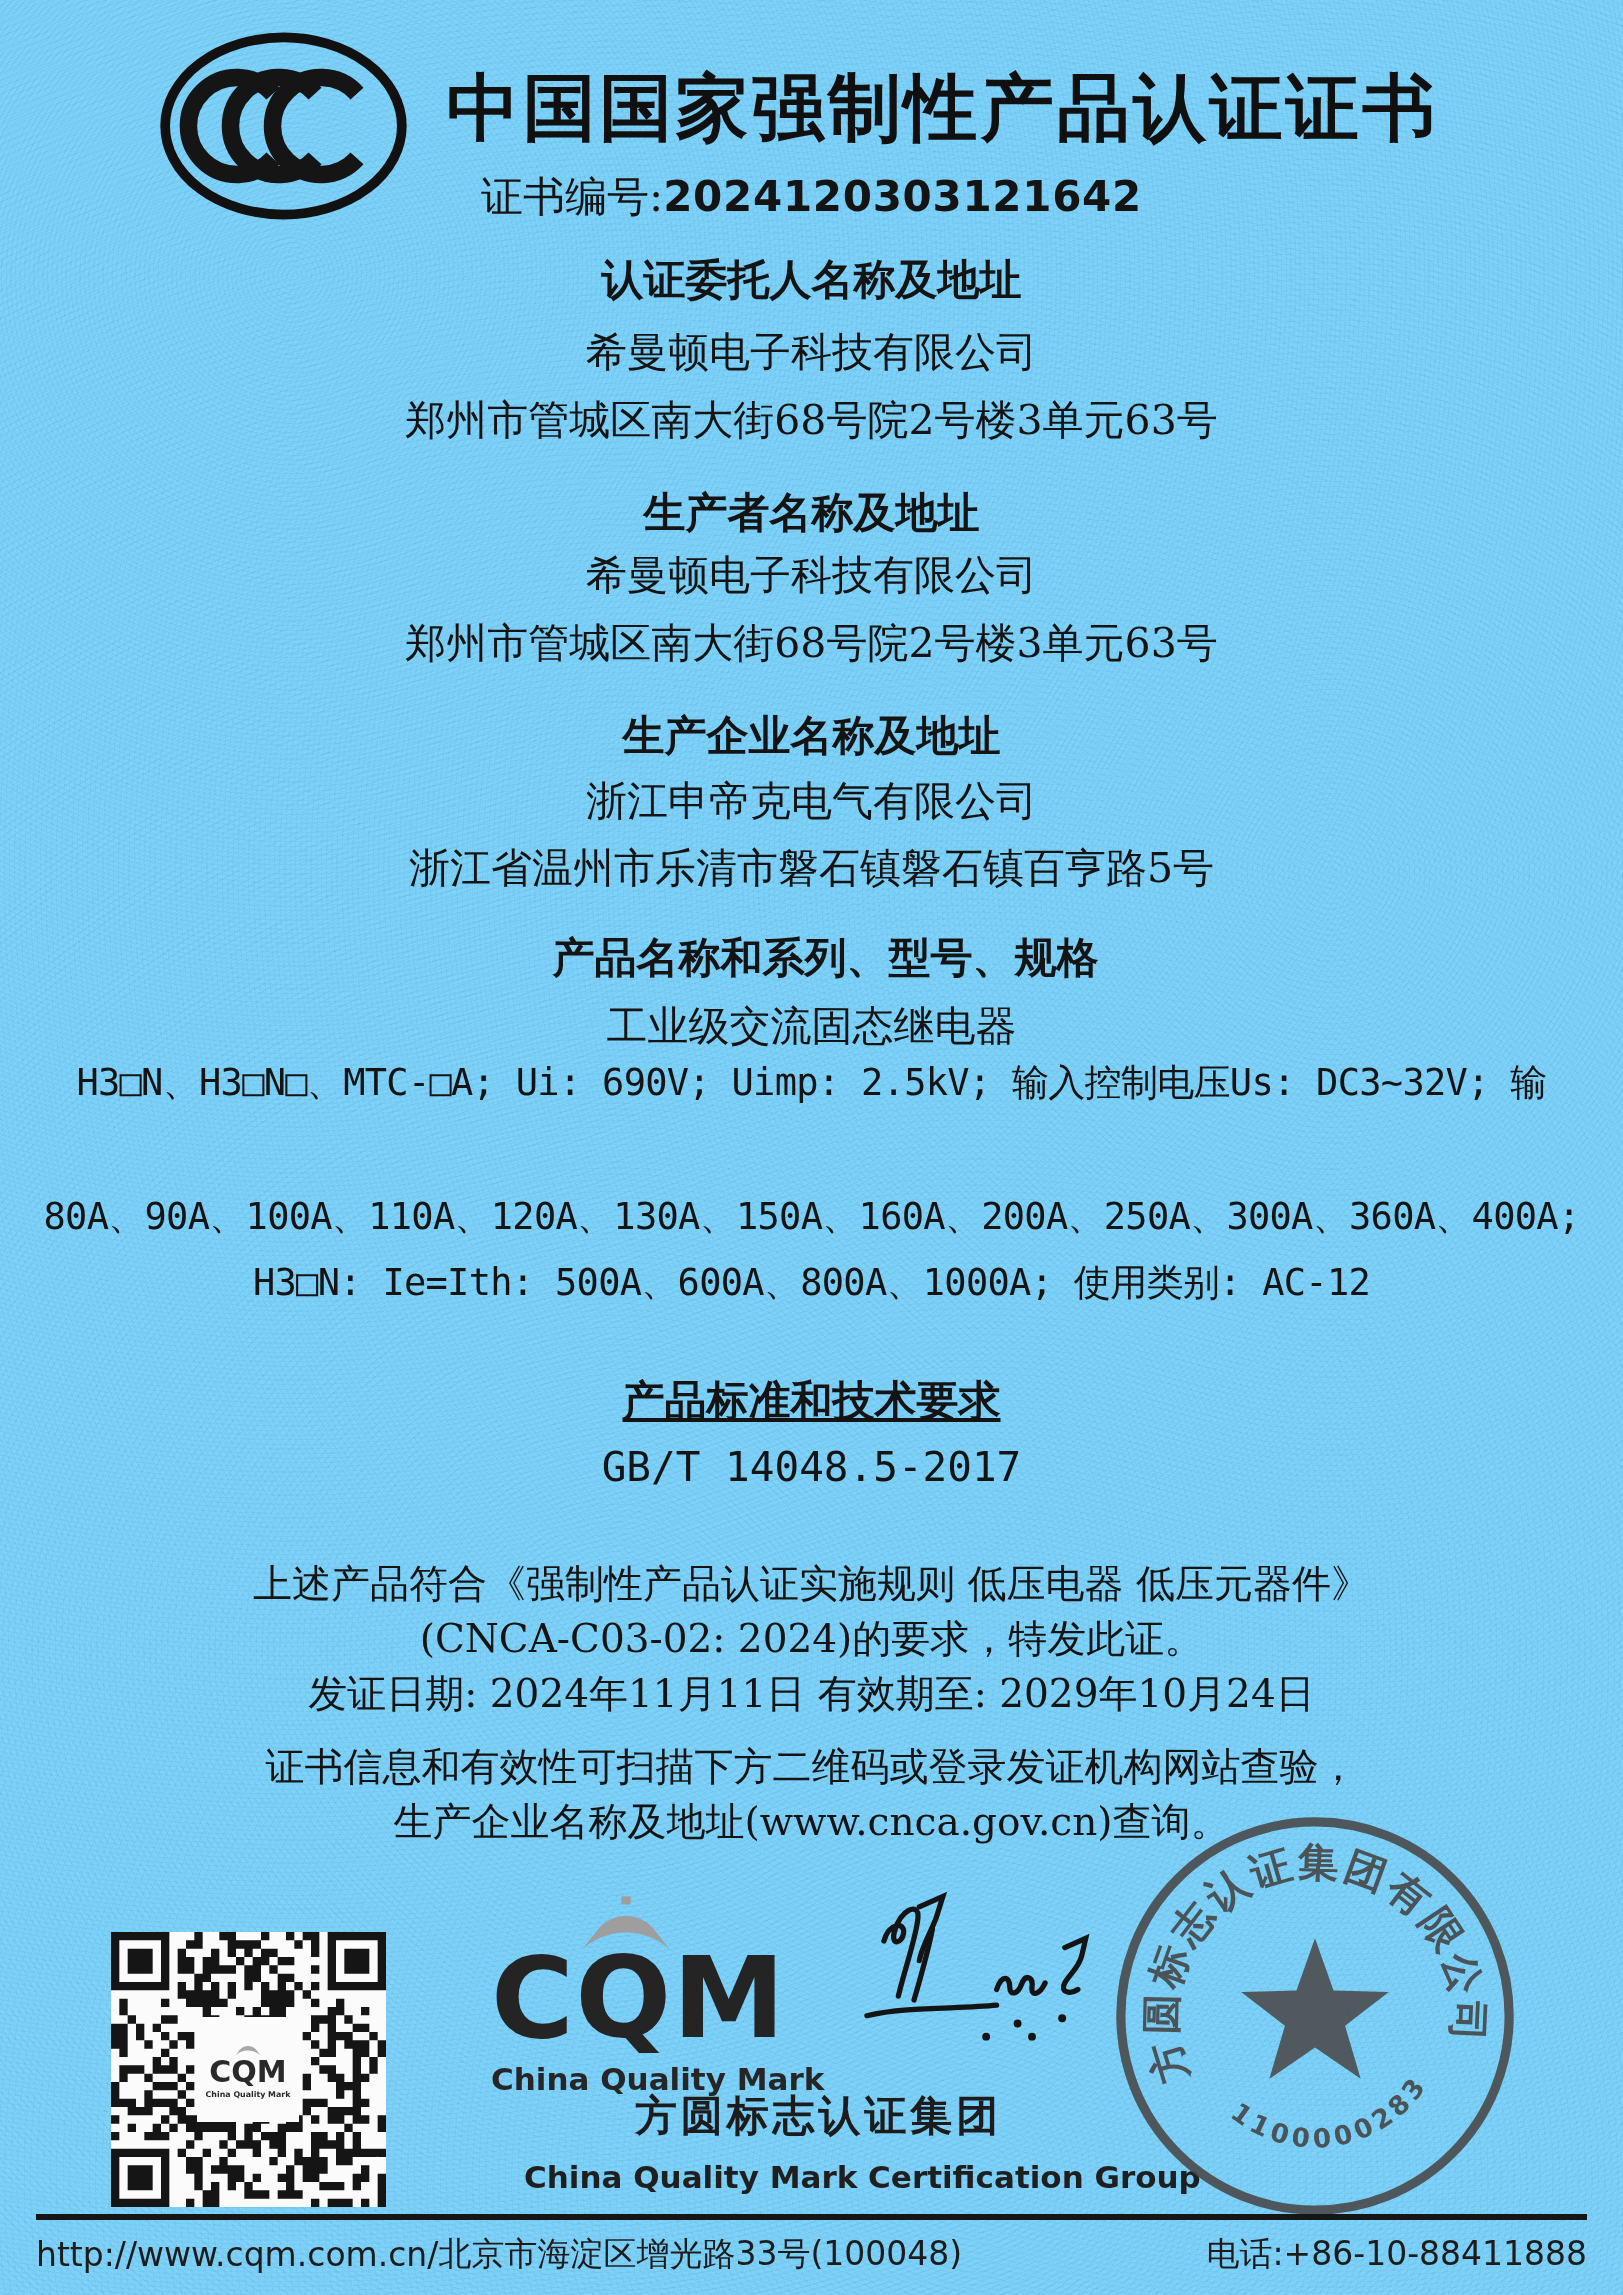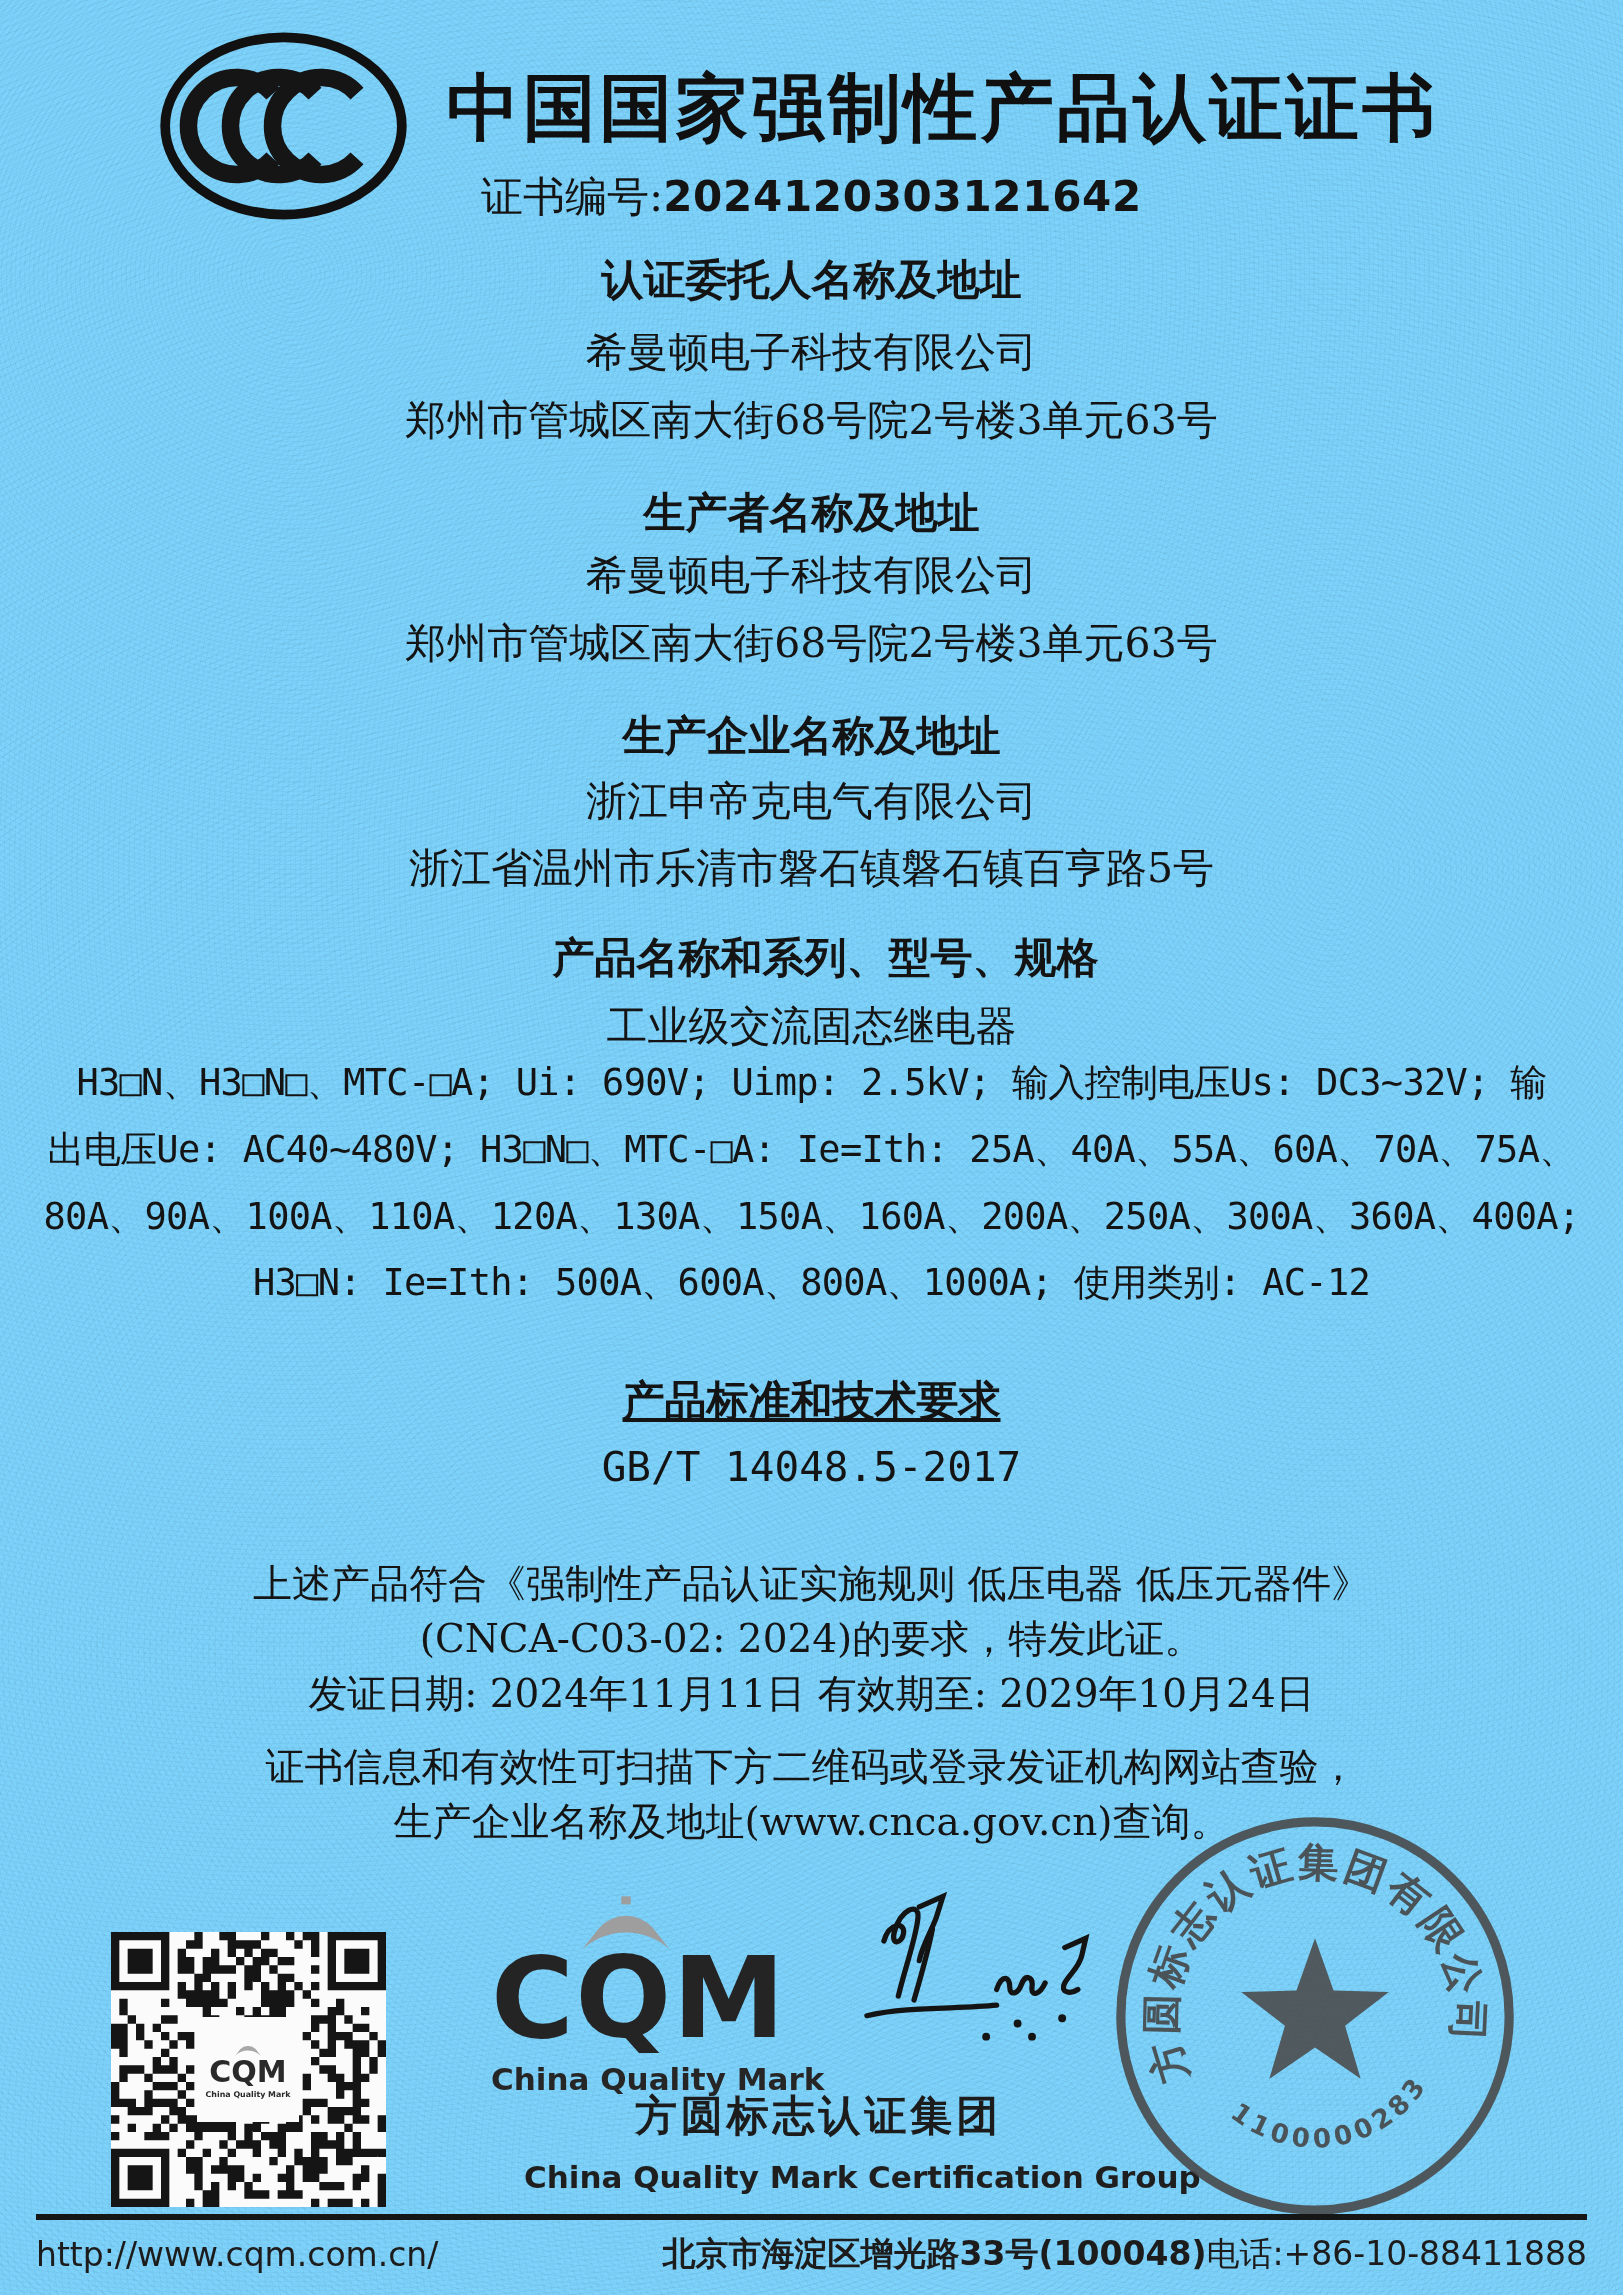--- a/index.html
+++ b/index.html
@@ -53,21 +53,21 @@
     font-size:42px;font-weight:800;letter-spacing:3.9px;color:#1c1c1c;white-space:nowrap;}
   .group-en{position:absolute;left:524px;width:589px;top:2159px;text-align:center;
     font-size:31px;font-weight:700;color:#1f1f1f;white-space:nowrap;}
   .seal{position:absolute;left:1111px;top:1812px;width:408px;height:408px;opacity:0.88;}
   .footer-rule{position:absolute;left:36px;top:2214px;width:1551px;height:5.9px;background:#161616;}
   .footer-row{
     position:absolute;left:36px;right:36px;top:2232px;
     display:flex;justify-content:space-between;align-items:center;
     font-size:33px;color:#1c1c1c;font-weight:500;
   }
-  .footer-row .mid{flex:1;text-align:right;font-weight:bold;}
+  .footer-row .mid{flex:1;text-align:left;}
 </style>
 </head>
 <body>
 
 <div class="page">
 
   <svg class="ccc-logo" viewBox="0 0 400 300" aria-hidden="true">
     <ellipse cx="200" cy="150" rx="183" ry="137" fill="none" stroke="#111111" stroke-width="15"></ellipse>
     <path d="M183.7,99.8 A75,75 0 1 0 183.7,200.2" fill="none" stroke="#151515" stroke-width="27"></path>
     <path d="M248.7,99.8 A75,75 0 1 0 248.7,200.2" fill="none" stroke="#151515" stroke-width="27"></path>
@@ -88,21 +88,20 @@
   <div class="center-line kai body-line" style="top:553px;">希曼顿电子科技有限公司</div>
   <div class="center-line kai body-line" style="top:621px;">郑州市管城区南大街68号院2号楼3单元63号</div>
 
   <div class="center-line kai heading" style="top:713px;">生产企业名称及地址</div>
   <div class="center-line kai body-line" style="top:779px;">浙江申帝克电气有限公司</div>
   <div class="center-line kai body-line" style="top:846px;">浙江省温州市乐清市磐石镇磐石镇百亨路5号</div>
 
   <div class="center-line kai heading" style="top:935px;margin-left:28px;">产品名称和系列、型号、规格</div>
   <div class="center-line kai body-line" style="top:1004px;">工业级交流固态继电器</div>
   <div class="center-line tech spec-line" style="top:1063px;">H3□N、H3□N□、MTC-□A; Ui: 690V; Uimp: 2.5kV; 输入控制电压Us: DC3~32V; 输</div>
-  <div class="center-line tech spec-line" style="top:1130px;">出电压Ue: AC40~480V; H3□N□、MTC-□A: Ie=Ith: 25A、40A、55A、60A、70A、75A、</div>
   <div class="center-line tech spec-line" style="top:1197px;">80A、90A、100A、110A、120A、130A、150A、160A、200A、250A、300A、360A、400A;</div>
   <div class="center-line tech spec-line" style="top:1263px;">H3□N: Ie=Ith: 500A、600A、800A、1000A; 使用类别: AC-12</div>
 
   <div class="center-line kai heading" style="top:1378px;text-decoration:underline;">产品标准和技术要求</div>
   <div class="center-line tech" style="top:1445px;font-size:41px;">GB/T 14048.5-2017</div>
 
   <div class="center-line kai stmt" style="top:1563px;">上述产品符合《强制性产品认证实施规则 低压电器 低压元器件》</div>
   <div class="center-line kai stmt" style="top:1618px;">(CNCA-C03-02: 2024)的要求，特发此证。</div>
   <div class="center-line kai stmt" style="top:1673px;">发证日期: 2024年11月11日  有效期至: 2029年10月24日</div>
 

